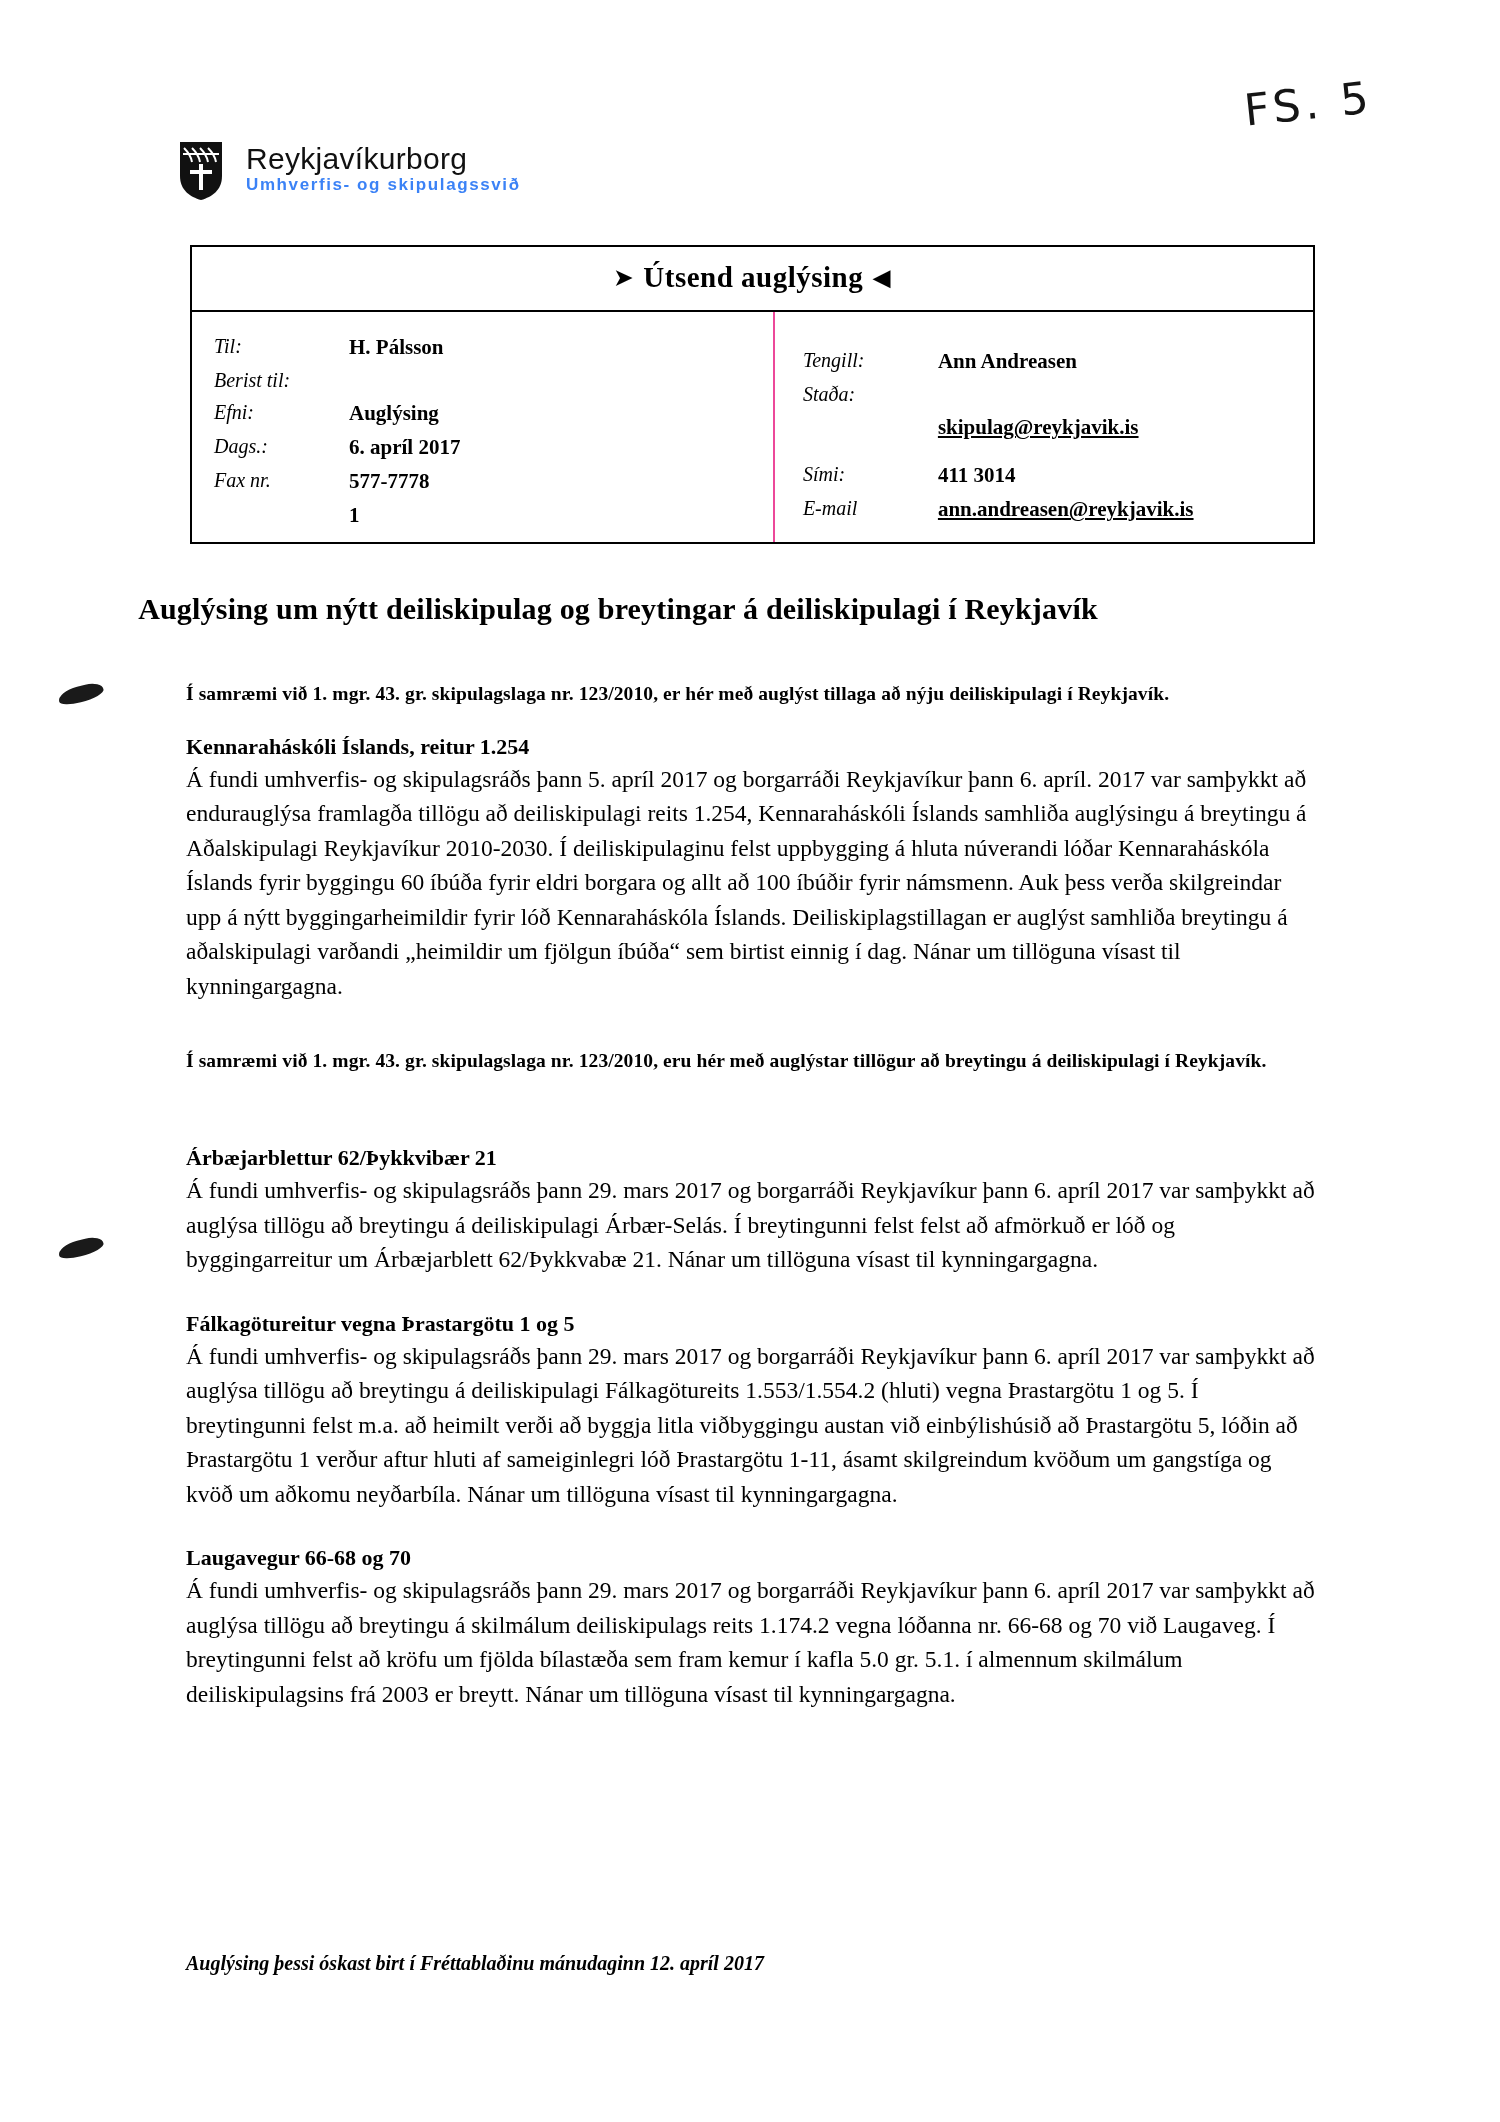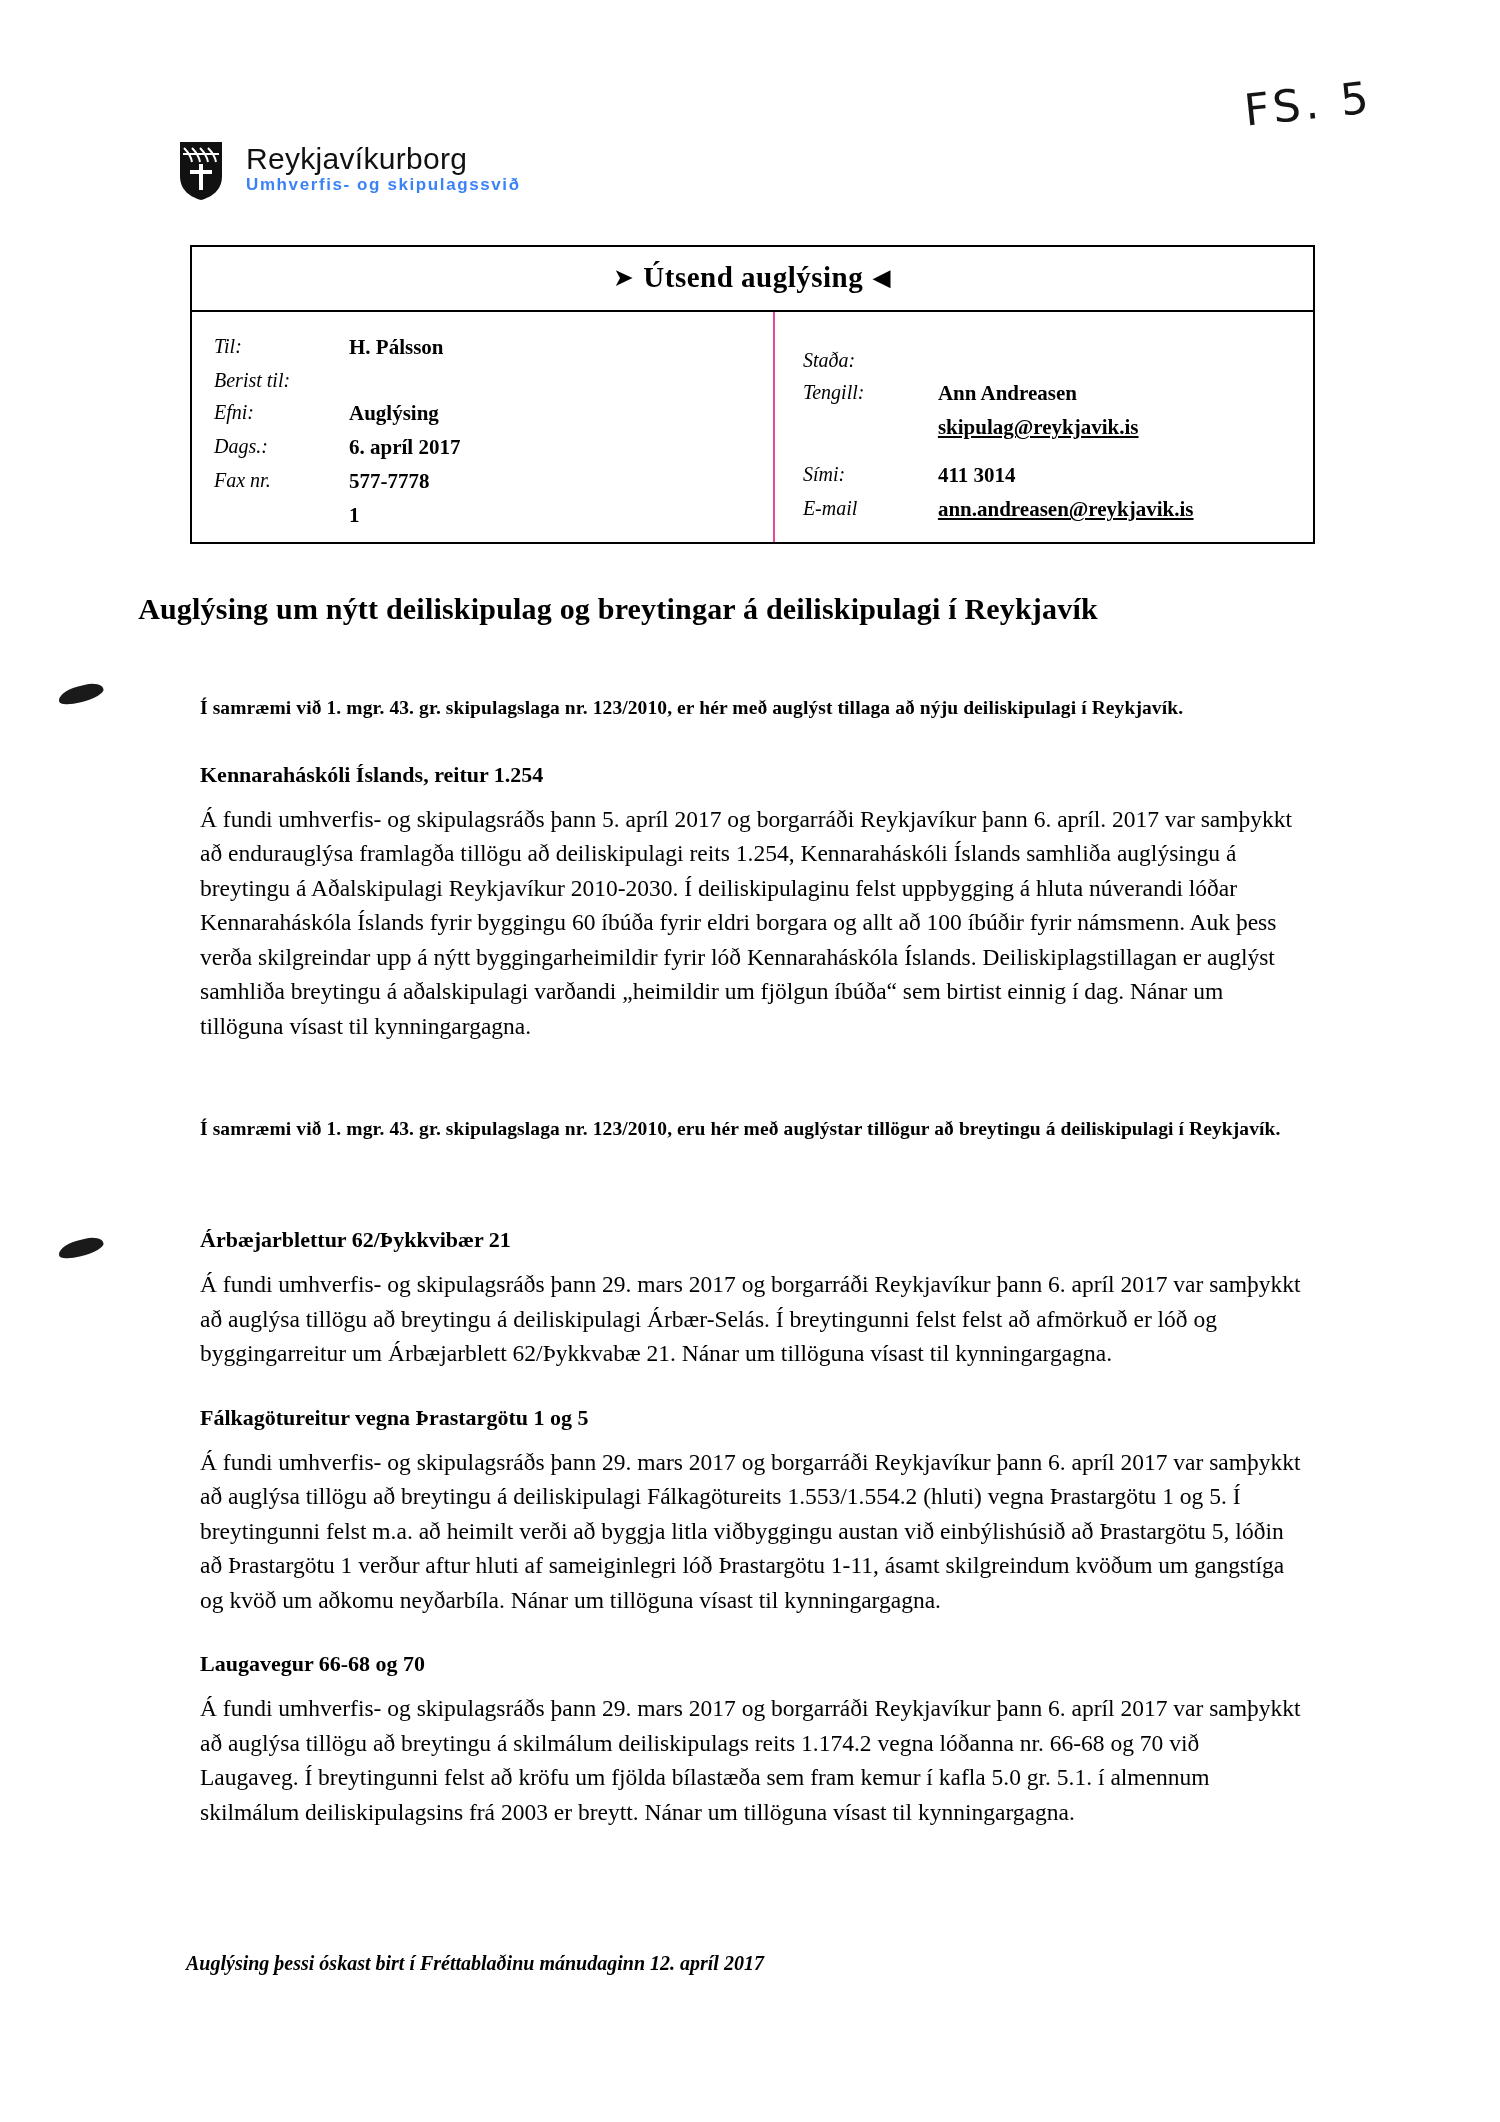--- a/index.html
+++ b/index.html
@@ -137,21 +137,21 @@
     letter-spacing: 0.2px;
   }
 
   
   .content {
     position: absolute;
     top: 680px;
     left: 186px;
     width: 1130px;
   }
-  p { margin: 14px; }
+  p { margin: 0; }
   .small-bold {
     font-family: "Liberation Serif", serif;
     font-size: 19.5px;
     font-weight: bold;
     line-height: 1.42;
     letter-spacing: 0.1px;
   }
   .sec-head {
     font-size: 22px;
     font-weight: bold;
@@ -244,26 +244,26 @@
           <div class="val">577-7778</div>
         </div>
         <div class="fld">
           <div class="lbl"></div>
           <div class="val">1</div>
         </div>
       </div>
       <div class="box-right">
         <div class="spacer-row"></div>
         <div class="fld">
+          <div class="lbl">Tengill:</div>
+          <div class="val">Ann Andreasen</div>
+        </div>
+        <div class="fld">
           <div class="lbl">Staða:</div>
           <div class="val"></div>
-        </div>
-        <div class="fld">
-          <div class="lbl">Tengill:</div>
-          <div class="val">Ann Andreasen</div>
         </div>
         <div class="fld">
           <div class="lbl"></div>
           <div class="val link">skipulag@reykjavik.is</div>
         </div>
         <div class="spacer-row"></div>
         <div class="fld">
           <div class="lbl">Sími:</div>
           <div class="val">411 3014</div>
         </div>

